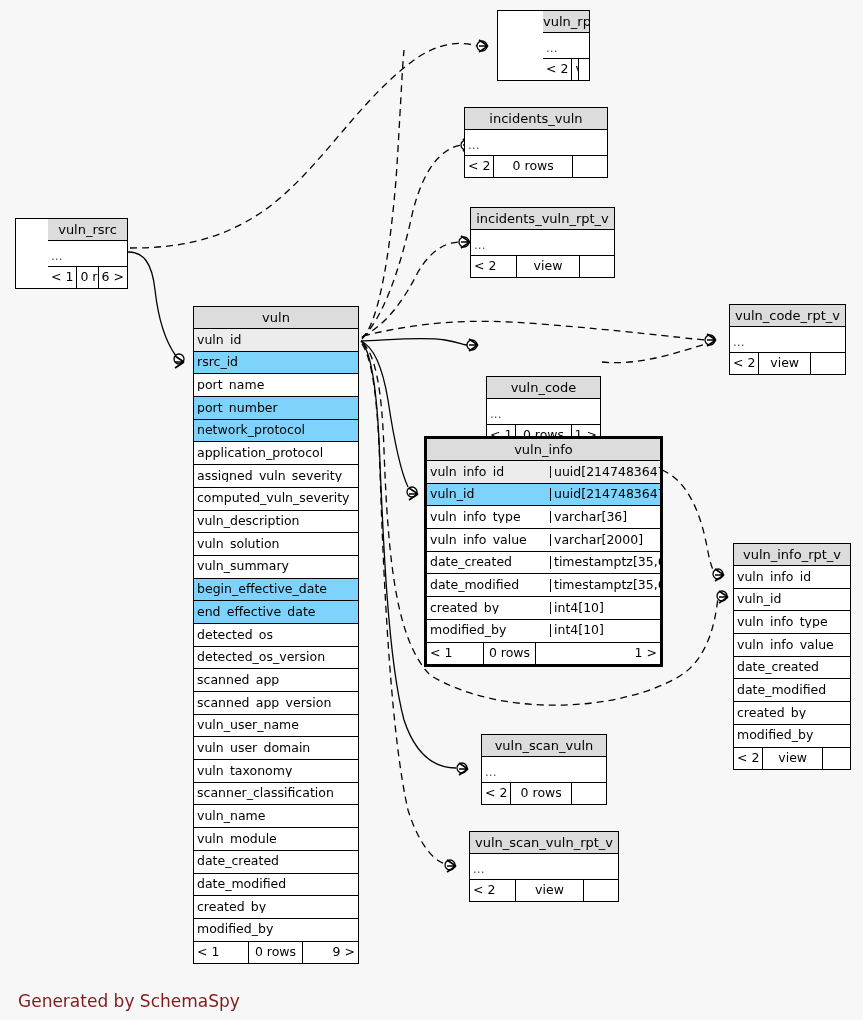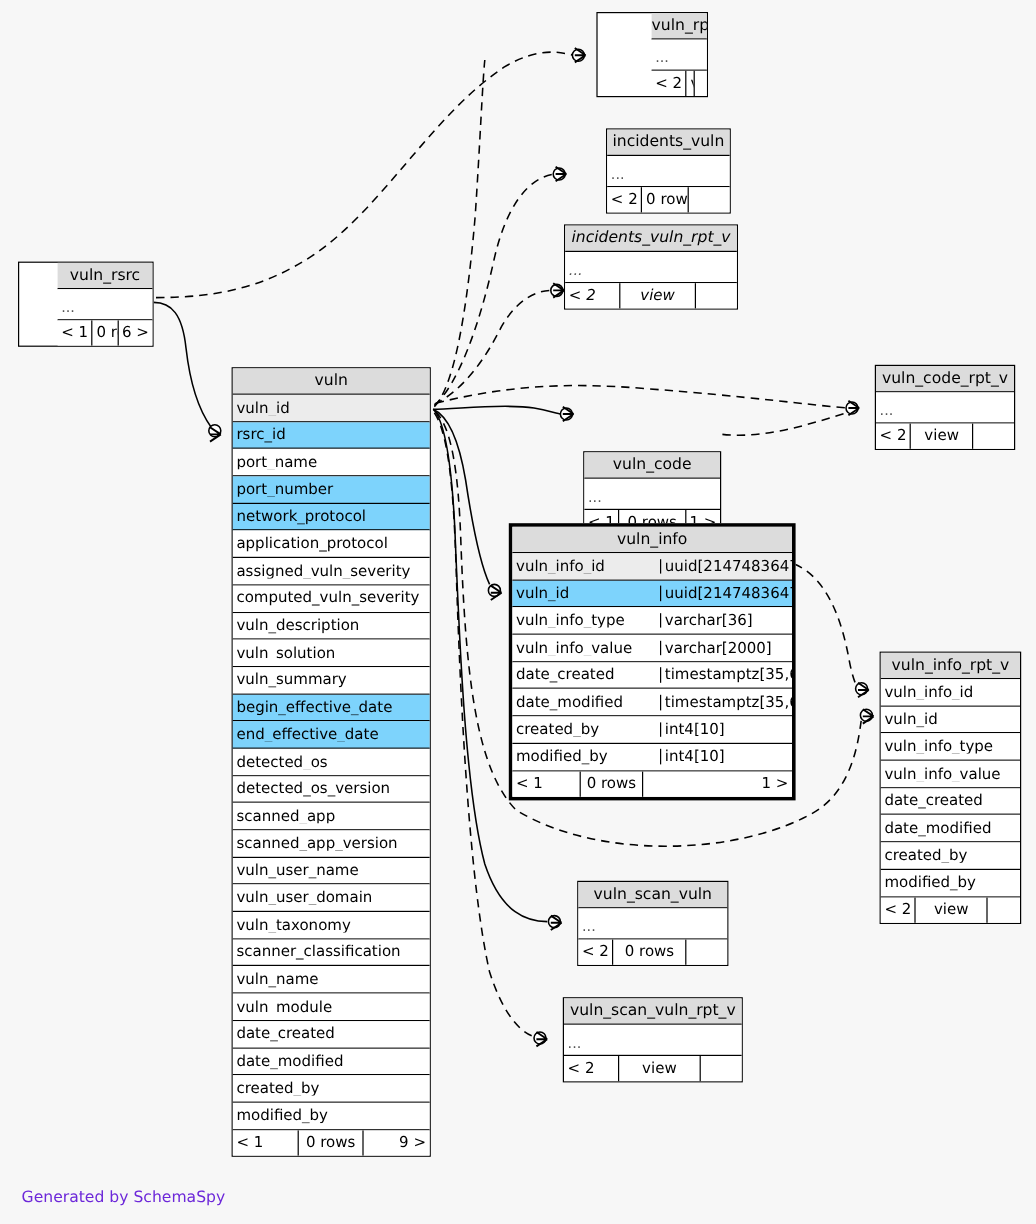--- a/index.html
+++ b/index.html
@@ -106,22 +106,22 @@
     white-space: nowrap;
     overflow: hidden;
   }
   .foot .f-left  { flex: 0 0 auto; text-align: left; border-right: 1px solid #000; }
   .foot .f-mid   { flex: 1 1 auto; text-align: center; border-right: 1px solid #000; }
   .foot .f-right { flex: 0 0 auto; text-align: right; }
   .credit {
     position: absolute;
     left: 18px;
     top: 991px;
-    font-size: 13px;
-    color: #6d28d9;
+    font-size: 17px;
+    color: #7f1d1d;
   }
 </style>
 </head>
 <body>
 
 <div id="canvas">
 
   <svg id="edges" viewBox="0 0 863 1020" width="863" height="1020">
     <defs>
       <g id="crowfoot">
@@ -220,33 +220,33 @@
     <div class="rows">
       <div class="row ellipsis">...</div>
     </div>
     <div class="foot">
       <div class="f-left">&lt; 2</div>
       <div class="f-mid">view</div>
       <div class="f-right" style="min-width:34px"></div>
     </div>
   </div>
 
-  <div class="tbl" style="left:505px; top:107px; width:104px;">
+  <div class="tbl" style="left:464px; top:107px; width:144px;">
     <div class="hdr">incidents_vuln</div>
     <div class="rows">
       <div class="row ellipsis">...</div>
     </div>
     <div class="foot">
       <div class="f-left">&lt; 2</div>
       <div class="f-mid">0 rows</div>
       <div class="f-right" style="min-width:34px"></div>
     </div>
   </div>
 
-  <div class="tbl" style="left:470px; top:187px; width:145px;font-style:italic;">
+  <div class="tbl" style="left:470px; top:207px; width:145px;">
     <div class="hdr">incidents_vuln_rpt_v</div>
     <div class="rows">
       <div class="row ellipsis">...</div>
     </div>
     <div class="foot">
       <div class="f-left" style="min-width:46px">&lt; 2</div>
       <div class="f-mid">view</div>
       <div class="f-right" style="min-width:34px"></div>
     </div>
   </div>

